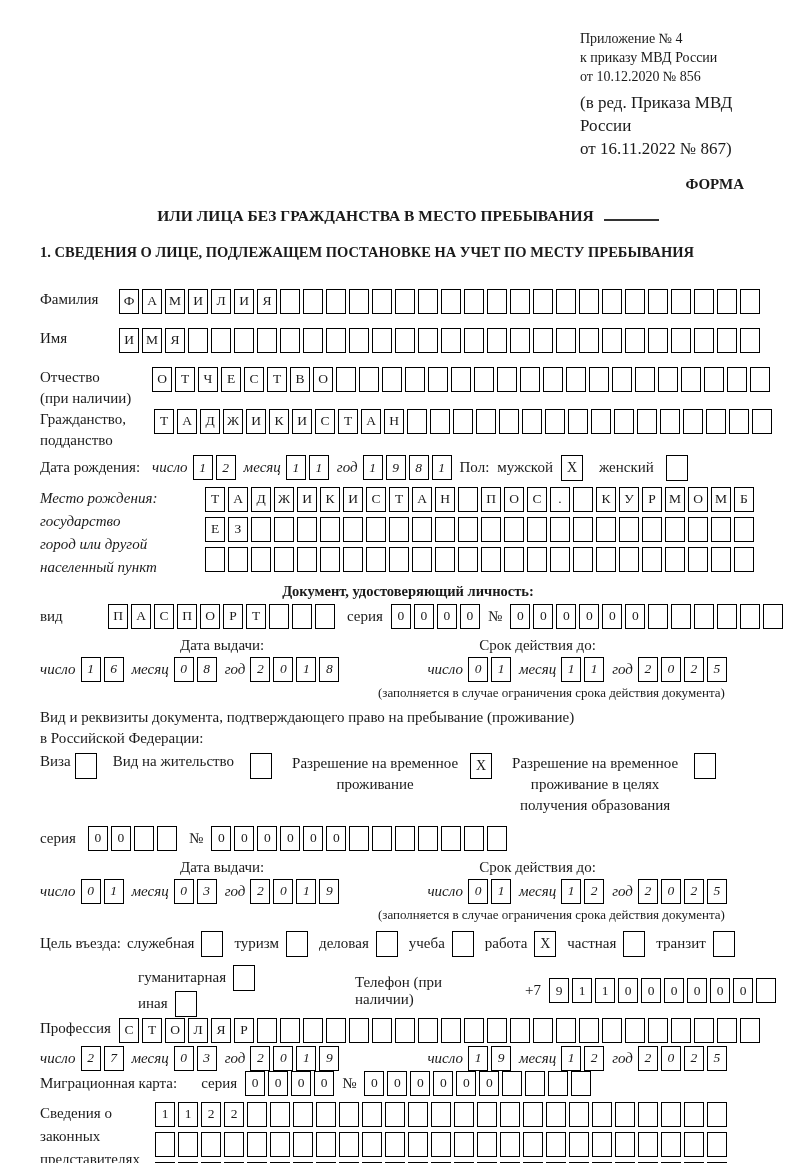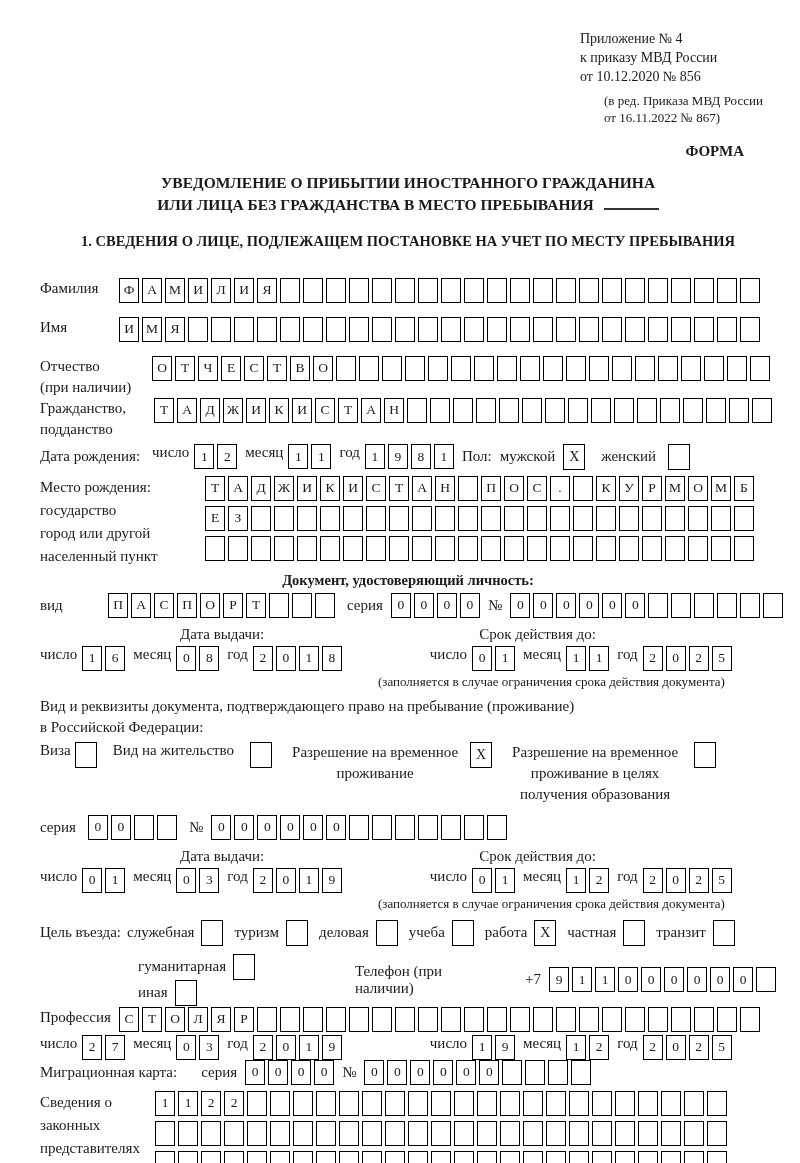--- a/index.html
+++ b/index.html
@@ -4,50 +4,50 @@
 <style>
   * { margin:0; padding:0; box-sizing:border-box; }
   html,body { background:#ffffff; }
   body {
     width:800px; height:1163px; overflow:hidden; color:#1a1a1a;
     font-family:"Liberation Serif","DejaVu Serif",serif; font-size:15px;
   }
   .page { padding:30px 24px 0 40px; }
 
   .appendix { margin-left:540px; font-size:14px; line-height:1.35; }
-  .appendix .sub { font-size:13px;margin-left:24px; }
+  .appendix .sub { font-size:17px; }
   .appendix .spacer { height:5px; }
 
   .forma { text-align:right; padding-right:32px; font-weight:bold; margin-top:16px; font-size:15px; }
 
   .title { text-align:center; font-weight:bold; font-size:15.5px; margin-top:12px; line-height:1.45; }
   .uline { display:inline-block; width:55px; border-bottom:2px solid #333; margin-left:10px; }
 
-  .sec1 { text-align:center; font-weight:bold; font-size:14.5px; margin-top:16px; }
+  .sec1 { text-align:left; font-weight:bold; font-size:14.5px; margin-top:16px; }
 
   .frow { display:flex; align-items:flex-start; margin-top:14px; }
   .flabel { line-height:21px; flex:none; }
   .w79 { width:79px; } .w112 { width:112px; } .w97 { width:97px; }
   .w165 { width:165px; } .w68 { width:68px; } .w115 { width:115px; }
 
   .cells { display:inline-flex; gap:3px; flex:none; }
   .cell {
     width:20px; height:25px; border:1.5px solid #000; flex:none;
     display:inline-flex; align-items:center; justify-content:center;
     font-size:13.5px; background:#fff;
   }
   .cbox {
     width:22px; height:26px; border:1.5px solid #000; flex:none;
     display:inline-flex; align-items:center; justify-content:center;
     font-size:14px; background:#fff;
   }
   .stack > .cells { margin-bottom:5px; }
   .stack > .cells:last-child { margin-bottom:0; }
 
-  .dgroup { display:inline-flex; align-items:flex-start; }
+  .dgroup { display:inline-flex; align-items:center;font-style:italic; }
   .dlab { margin:0 5px 0 0; }
   .dgroup .cells { margin-right:8px; }
 
   .dhead { display:flex; margin-top:8px; }
   .note { font-size:13px; margin-top:3px; }
 
   .opt { display:inline-flex; align-items:center; gap:7px; margin-right:11px; }
   .optblock { text-align:center; line-height:21px; }
 
   .center { text-align:center; }
@@ -66,21 +66,20 @@
     <div>к приказу МВД России</div>
     <div>от 10.12.2020 № 856</div>
     <div class="spacer"></div>
     <div class="sub">(в ред. Приказа МВД России</div>
     <div class="sub">от 16.11.2022 № 867)</div>
   </div>
 
   <div class="forma">ФОРМА</div>
 
   <div class="title">
-    <div>УВЕДОМЛЕНИЕ О ПРИБЫТИИ ИНОСТРАННОГО ГРАЖДАНИНА</div>
     <div><span>ИЛИ ЛИЦА БЕЗ ГРАЖДАНСТВА В МЕСТО ПРЕБЫВАНИЯ</span><span class="uline"></span></div>
   </div>
 
   <div class="sec1">1. СВЕДЕНИЯ О ЛИЦЕ, ПОДЛЕЖАЩЕМ ПОСТАНОВКЕ НА УЧЕТ ПО МЕСТУ ПРЕБЫВАНИЯ</div>
 
   <div class="frow" style="margin-top:28px;">
     <span class="flabel w79">Фамилия</span>
     <span class="cells">
         <span class="cell">Ф</span>
         <span class="cell">А</span>
@@ -241,21 +240,21 @@
         </span>
       </span>
     <span>Пол:</span>
     <span class="ml8">мужской</span>
     <span class="cbox ml8">X</span>
     <span class="ml16">женский</span>
     <span class="cbox ml12"></span>
   </div>
 
   <div class="frow" style="margin-top:6px;">
-    <span class="flabel w165" style="line-height:23px;">
+    <span class="flabel w165" style="line-height:23px;font-style:italic;">
       <span>Место рождения:</span><br>
       <span>государство</span><br>
       <span>город или другой</span><br>
       <span>населенный пункт</span>
     </span>
     <span class="stack">
       <span class="cells" style="display:flex;">
           <span class="cell">Т</span>
           <span class="cell">А</span>
           <span class="cell">Д</span>

